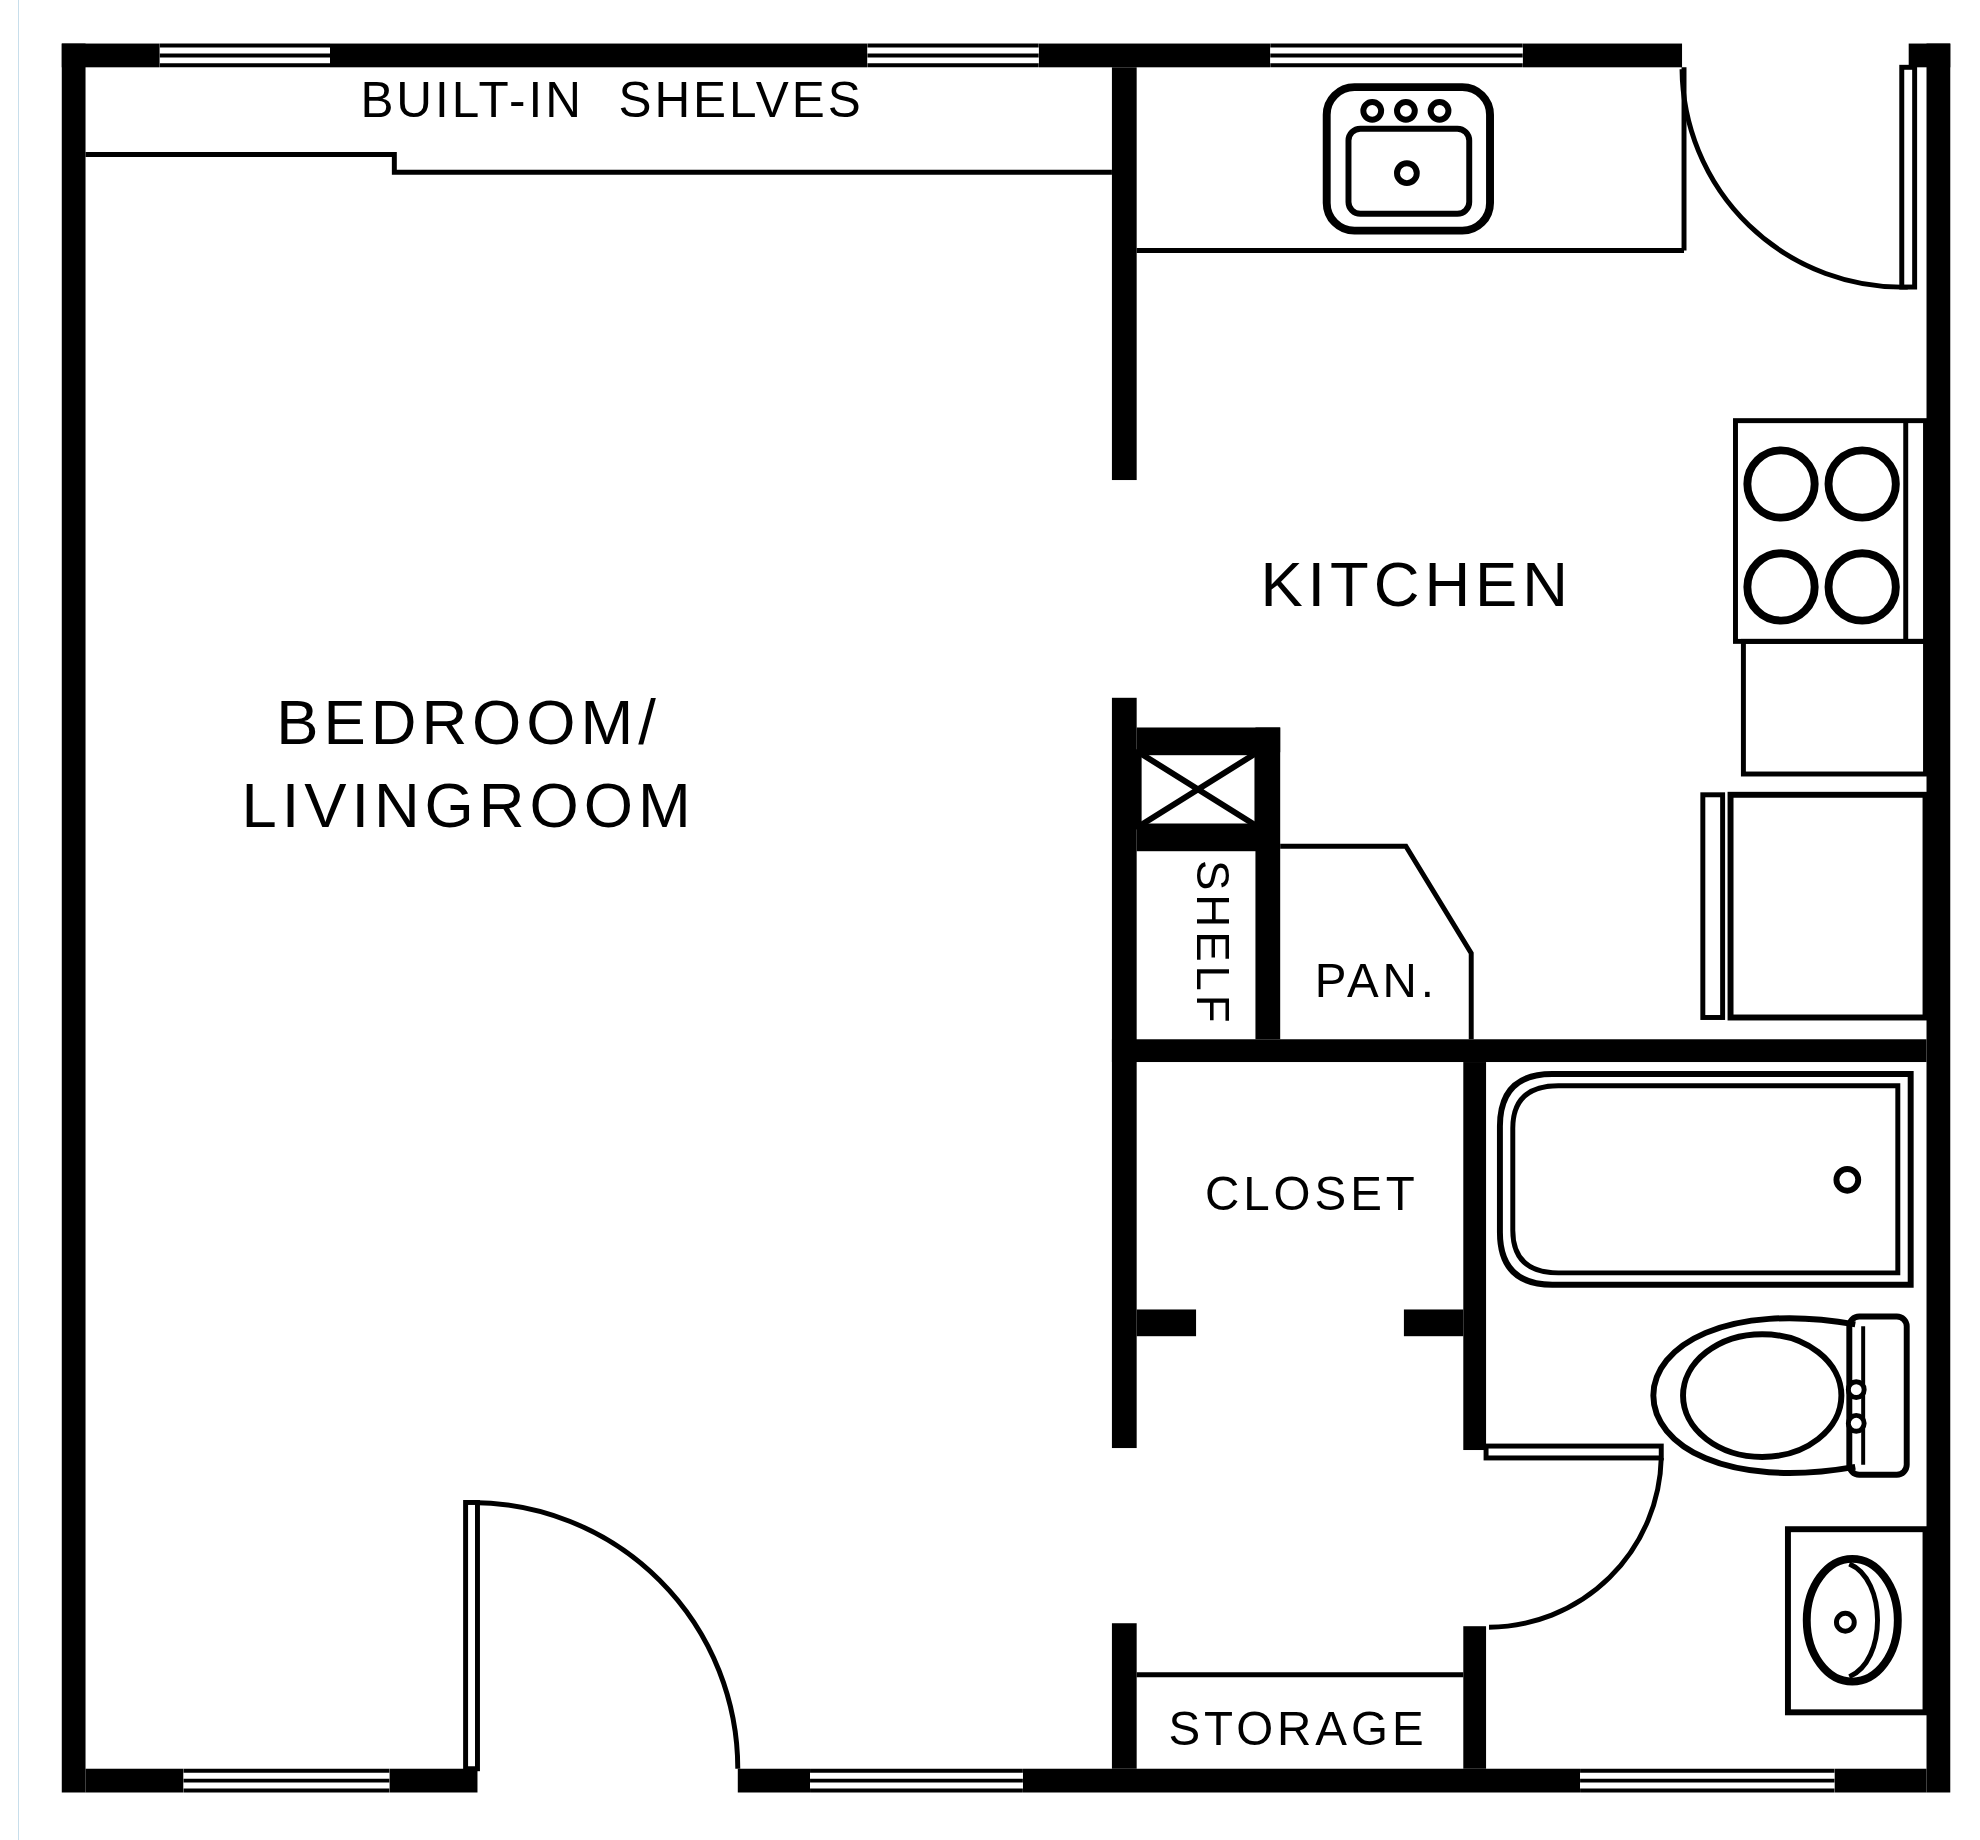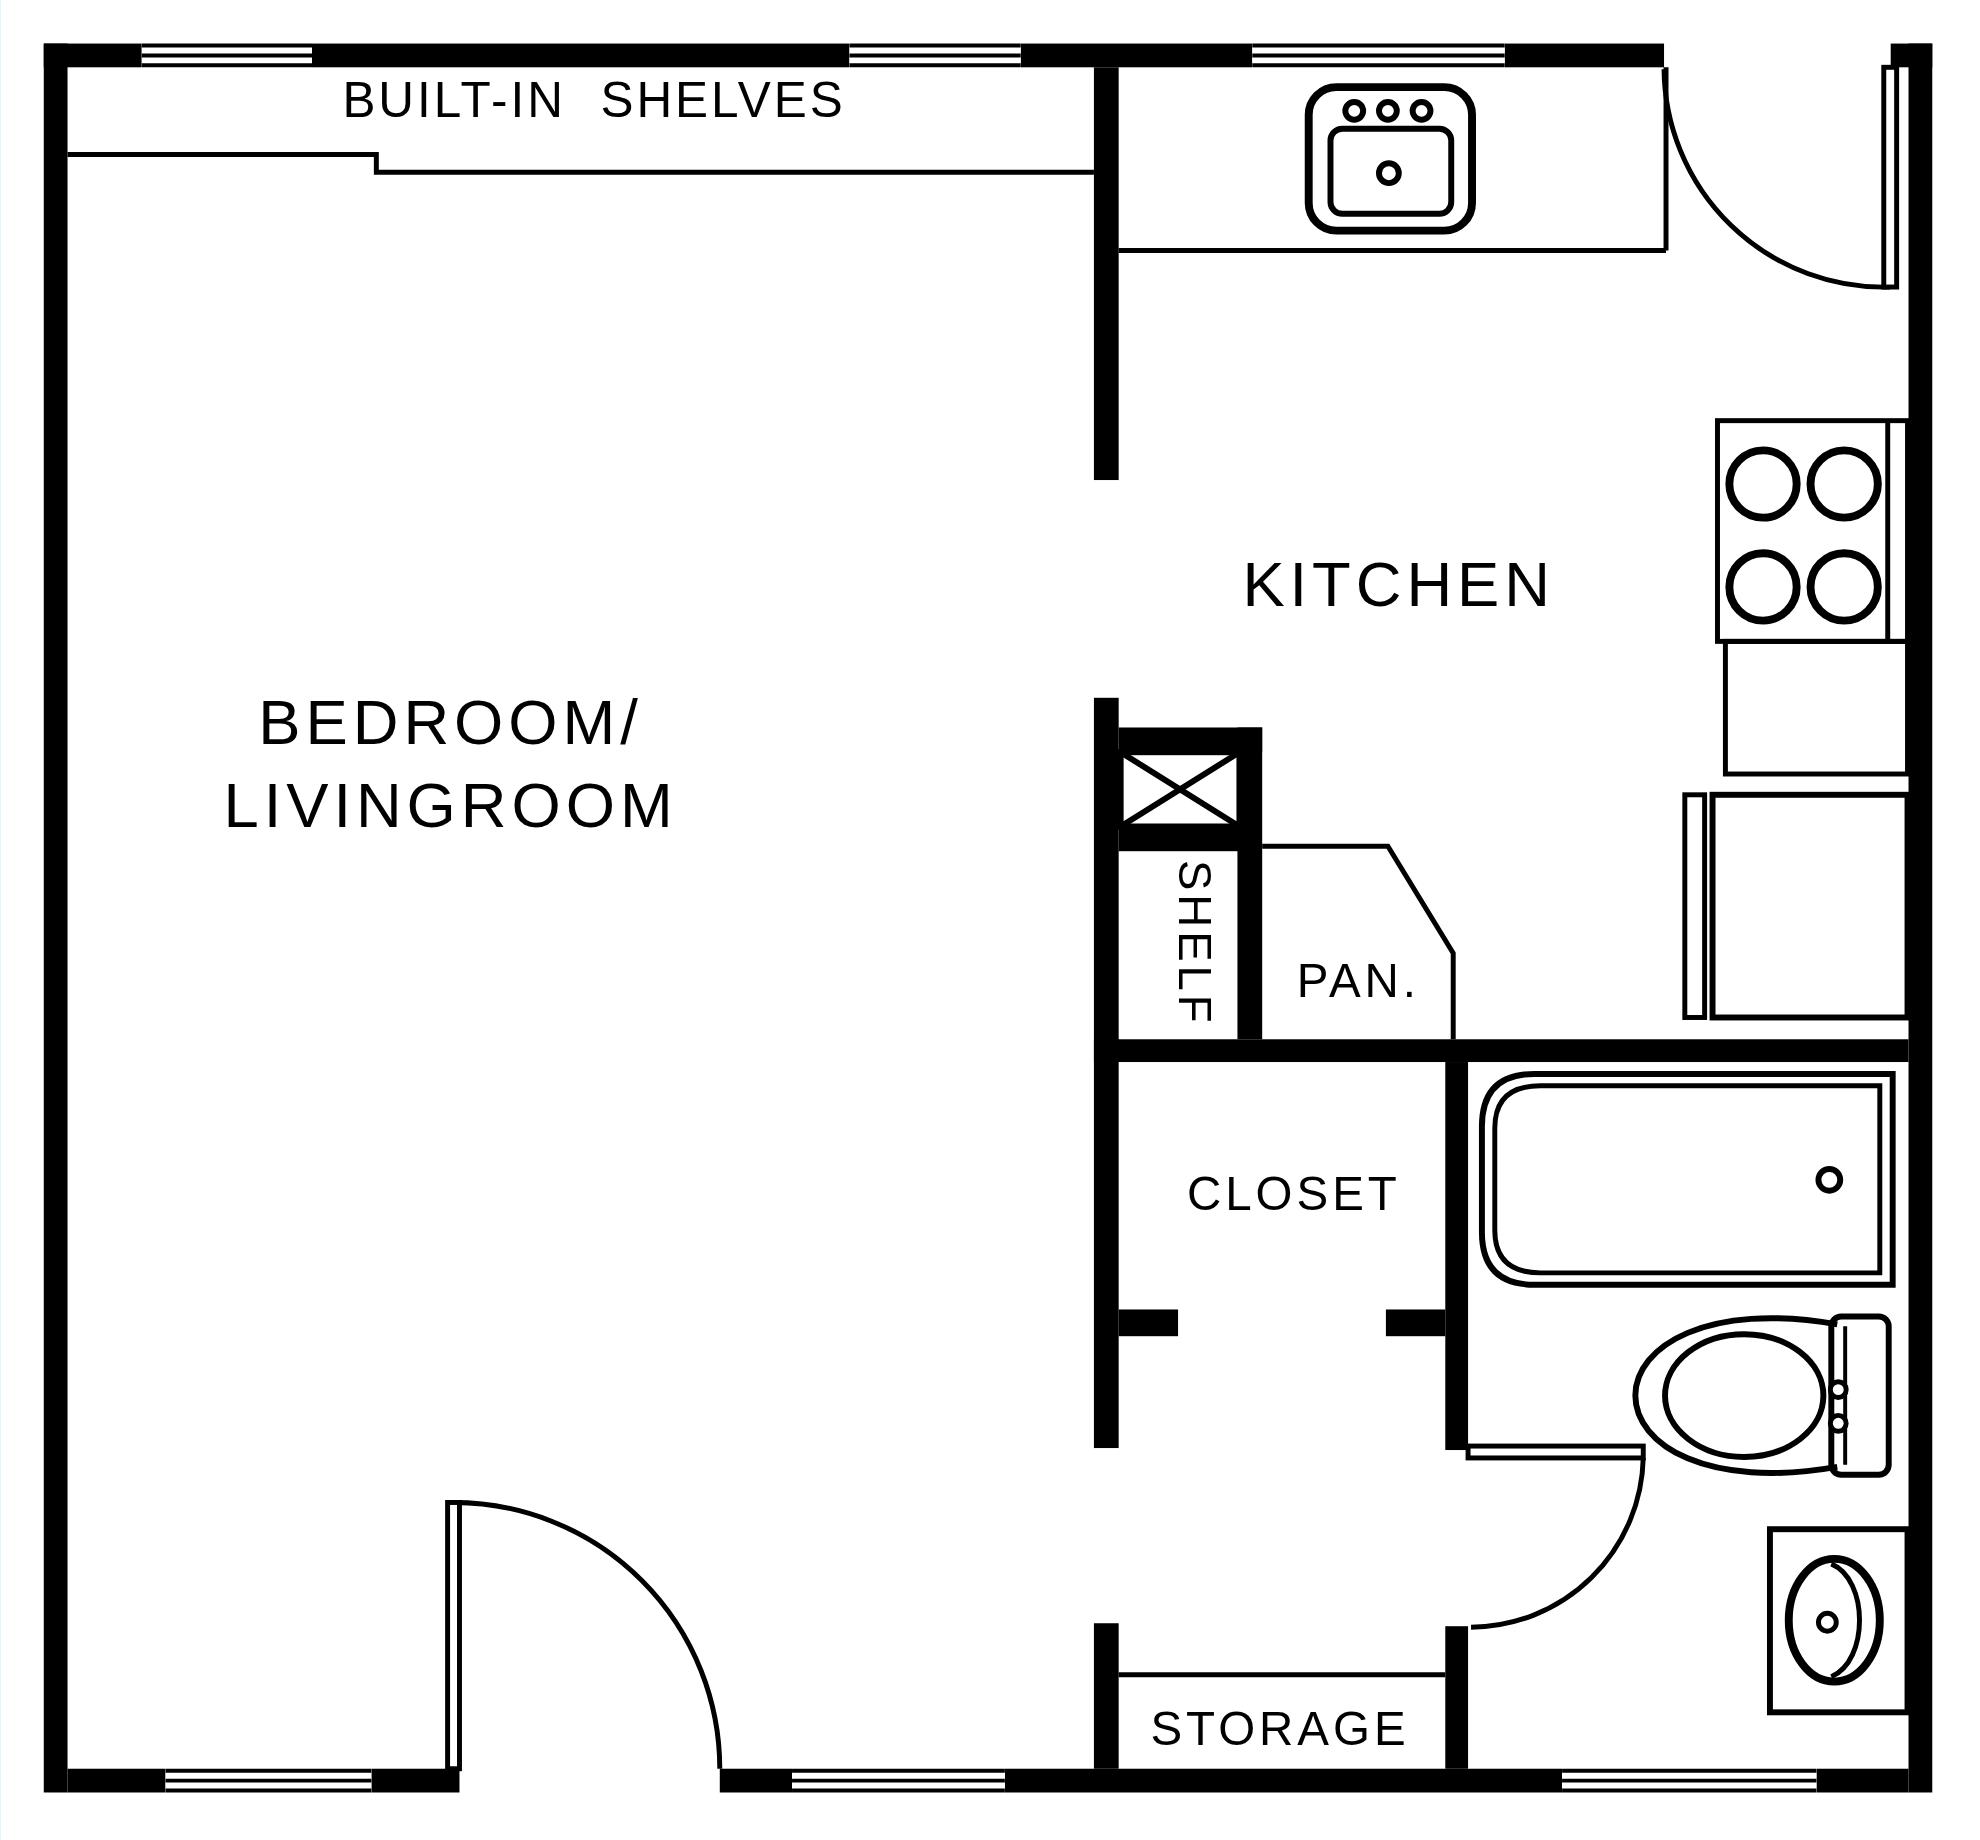--- a/index.html
+++ b/index.html
@@ -1,16 +1,16 @@
 <!DOCTYPE html>
 <html><head>
 <meta charset="utf-8">
 <style>
   html,body{margin:0;padding:0;background:#ffffff;}
-  .page{width:1944px;height:1840px;background:#7dd3fc;position:relative;}
+  .page{width:1944px;height:1840px;background:#0369a1;position:relative;margin-left:18px;}
   svg{display:block;}
   .wall{fill:#000000;stroke:none;}
   .thin{fill:none;stroke:#000000;stroke-width:5;}
   .winline{fill:none;stroke:#000000;stroke-width:4;}
   .fix6{fill:none;stroke:#000000;stroke-width:6;}
   .fix5{fill:none;stroke:#000000;stroke-width:5;}
   .fix8{fill:none;stroke:#000000;stroke-width:8;}
   .fixw{fill:#ffffff;stroke:#000000;}
   .leaf{fill:#ffffff;stroke:#000000;stroke-width:5;}
   .arc{fill:none;stroke:#000000;stroke-width:5;}

